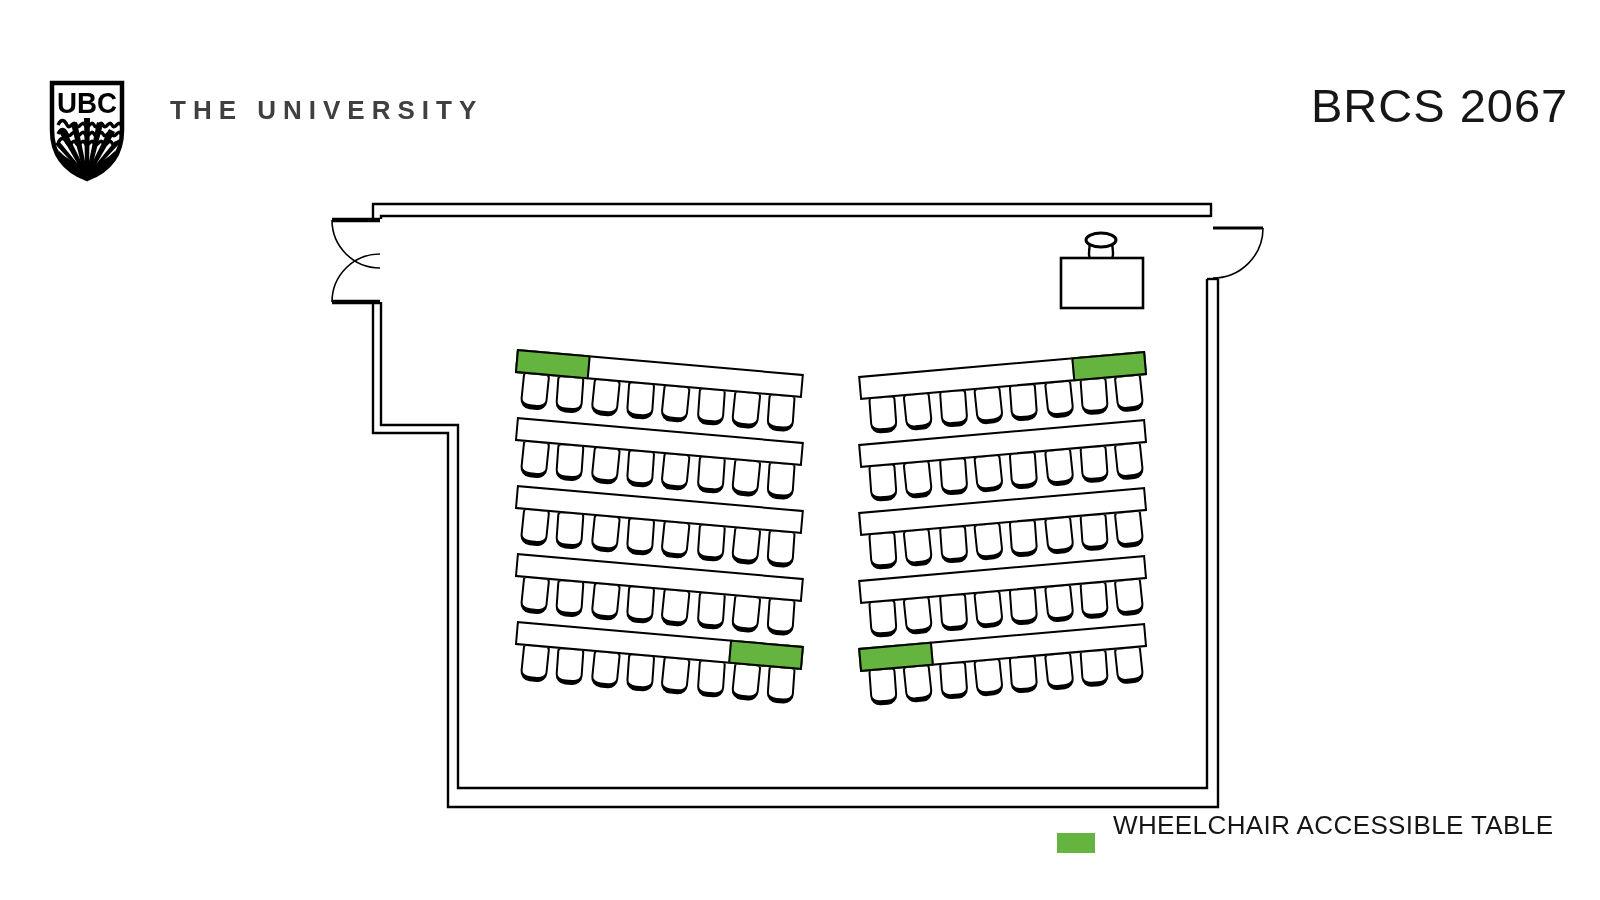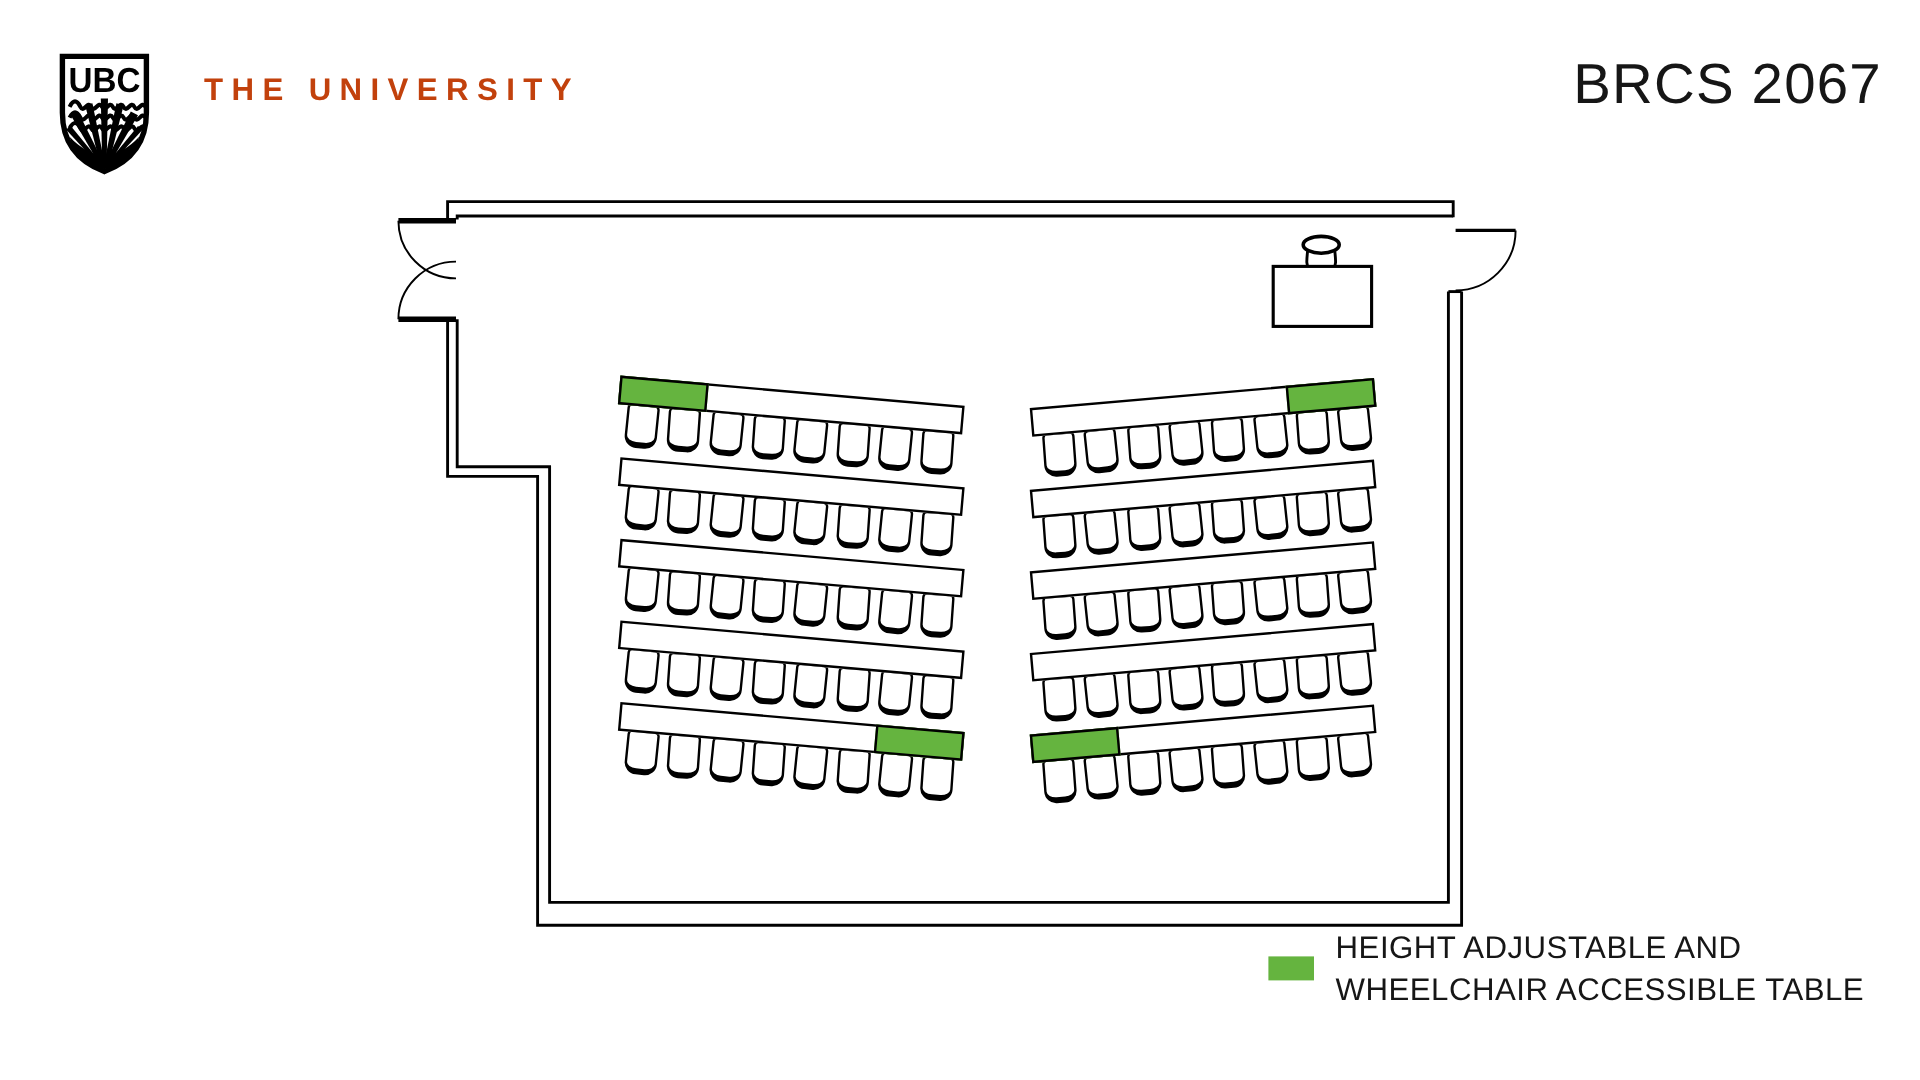--- a/index.html
+++ b/index.html
@@ -1,22 +1,22 @@
 <!DOCTYPE html>
 <html><head>
 <meta charset="utf-8">
 <style>
   html,body{margin:0;padding:0;background:#fff;}
   .page{position:relative;width:1600px;height:856px;background:#ffffff;overflow:hidden;
-        font-family:"Liberation Sans",sans-serif;color:#161616;}
+        font-family:"Liberation Sans",sans-serif;color:#161616;margin-top:36px;}
 
   
   .crest{position:absolute;left:49px;top:44px;}
   .wordmark{position:absolute;left:170px;top:55px;font-size:26px;font-weight:700;
-            letter-spacing:7px;line-height:39px;white-space:nowrap;color:#c2410c;}
+            letter-spacing:7px;line-height:39px;white-space:nowrap;color:#404040;}
   .room-code{position:absolute;left:1311px;top:42px;font-size:47px;font-weight:400;
              letter-spacing:1px;color:#161616;white-space:nowrap;}
 
   
   .plan-svg{position:absolute;left:0;top:0;}
 
   
   #rows-layer{position:absolute;left:0;top:0;width:1600px;height:900px;}
   .row{position:absolute;width:288px;height:66px;}
   .row.left{transform:rotate(5deg);transform-origin:0 0;}
@@ -216,17 +216,16 @@
         <div class="chair" style="left: 219.8px; transform: rotate(0.8deg);"></div>
         <div class="chair" style="left: 255.1px; transform: rotate(-1deg);"></div>
         <div class="slab">
           <div class="access acc-left" style="background: rgb(101, 180, 63);"></div>
         </div>
       </div>
     </div>
 
   <div class="legend-swatch" style="background: rgb(101, 180, 63);"></div>
   <div class="legend-text">
-    <div>HEIGHT ADJUSTABLE AND</div>
     <div>WHEELCHAIR ACCESSIBLE TABLE</div>
   </div>
 
 </div>
 
 </body></html>

